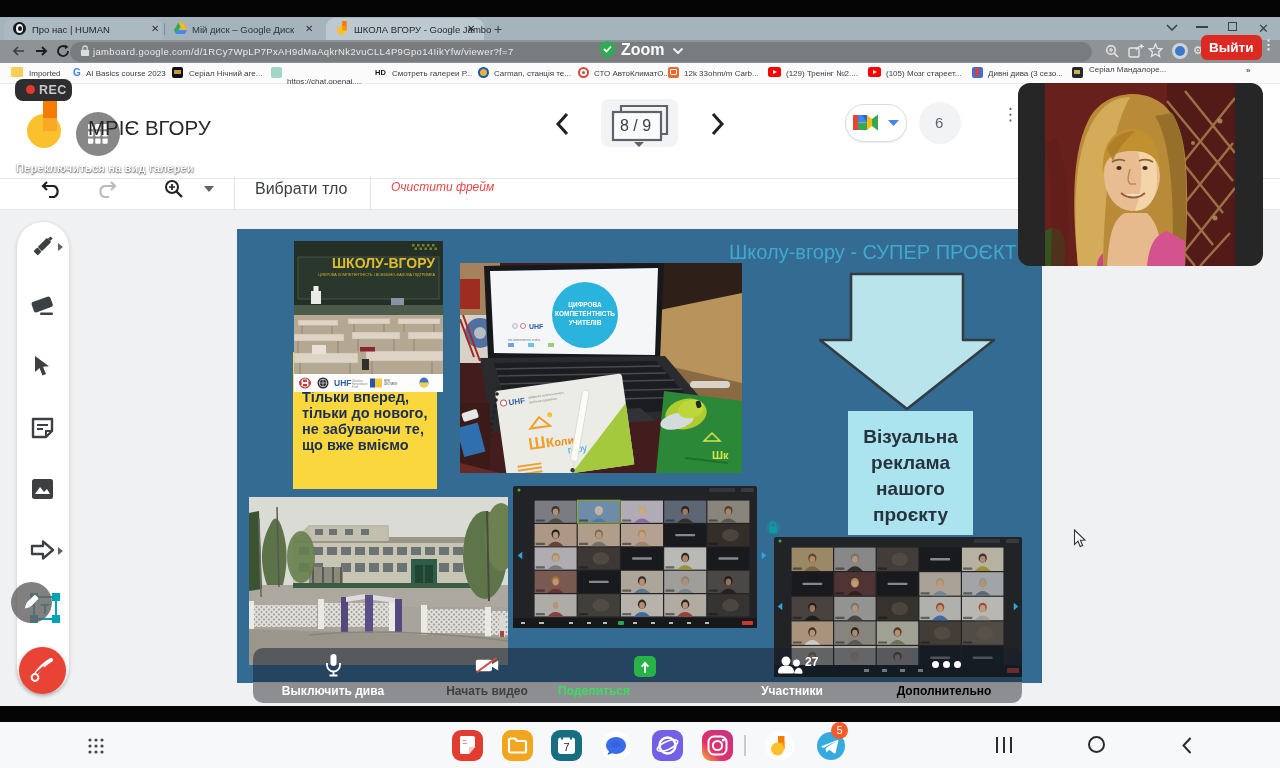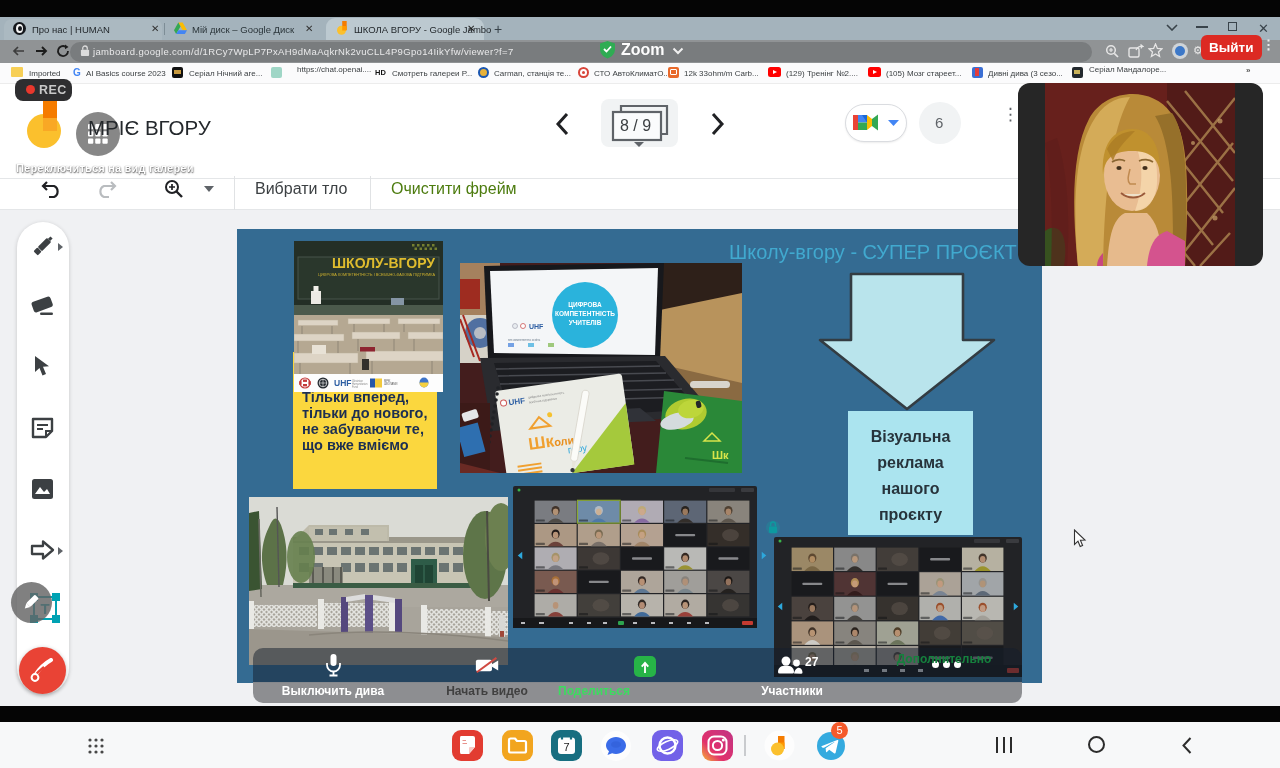--- a/index.html
+++ b/index.html
@@ -101,21 +101,21 @@
 <div class="abs" style="left:0;top:63px;width:1280px;height:21px;background:#fbfbfc;border-bottom:1px solid #ececec;"></div>
 <div id="bookmarks" style="position:absolute;left:0;top:63px;width:1280px;height:21px;font-size:8px;color:#3c4043;">
   <div class="abs" style="left:11px;top:4px;width:12px;height:10px;background:#f7cf56;border-radius:1px;"></div>
   <div class="abs" style="left:29px;top:6px;">Imported</div>
   <div class="abs" style="left:73px;top:4px;font-size:10px;font-weight:bold;color:#4285f4;">G</div>
   <div class="abs" style="left:86px;top:6px;">AI Basics course 2023</div>
   <div class="abs" style="left:172px;top:4px;width:11px;height:11px;background:#111;border-radius:2px;"></div>
   <div class="abs" style="left:174px;top:7px;width:7px;height:4px;background:#c89a3f;"></div>
   <div class="abs" style="left:189px;top:6px;">Серіал Нічний аге...</div>
   <div class="abs" style="left:271px;top:4px;width:11px;height:11px;background:#9fd6c6;border-radius:2px;"></div>
-  <div class="abs" style="left:287px;top:2px;margin-left:10px;">https://chat.openai....</div>
+  <div class="abs" style="left:287px;top:14px;">https://chat.openai....</div>
   <div class="abs" style="left:375px;top:5px;font-size:7.5px;font-weight:bold;color:#111;">HD</div>
   <div class="abs" style="left:392px;top:6px;">Смотреть галереи Р...</div>
   <div class="abs" style="left:478px;top:4px;width:11px;height:11px;background:#1a56b0;border-radius:50%;"></div>
   <div class="abs" style="left:480px;top:6px;width:7px;height:7px;background:#e8b23a;border-radius:50%;"></div>
   <div class="abs" style="left:494px;top:6px;">Carman, станція те...</div>
   <div class="abs" style="left:578px;top:4px;width:11px;height:11px;background:#d8453a;border-radius:50%;"></div>
   <div class="abs" style="left:580px;top:6px;width:7px;height:7px;background:#fff;border-radius:50%;"></div>
   <div class="abs" style="left:582px;top:8px;width:3px;height:3px;background:#d8453a;border-radius:50%;"></div>
   <div class="abs" style="left:594px;top:6px;">СТО АвтоКлиматО...</div>
   <div class="abs" style="left:668px;top:4px;width:11px;height:11px;background:#e8692a;border-radius:2px;"></div>
@@ -220,21 +220,21 @@
       <circle cx="8" cy="8" r="6" stroke="#202124" stroke-width="2" fill="none"></circle>
       <path d="M12.5 12.5 L18 18" stroke="#202124" stroke-width="2.4"></path>
       <path d="M5 8 H11 M8 5 V11" stroke="#202124" stroke-width="1.7"></path>
     </svg>
   <svg class="abs" style="left:204px;top:186px" width="10" height="6" viewBox="0 0 10 6">
       <path d="M0 0 H10 L5 6 Z" fill="#5f6368"></path>
     </svg>
   <div class="abs" style="left:234px;top:176px;width:1px;height:34px;background:#e0e2e4;"></div>
   <div class="abs" style="left:255px;top:180px;font-size:16px;color:#3c4043;">Вибрати тло</div>
   <div class="abs" style="left:370px;top:176px;width:1px;height:34px;background:#e0e2e4;"></div>
-  <div class="abs" style="left:391px;top:180px;font-size:16px;color:#4d7c0f;">Очистити фрейм</div>
+  <div class="abs" style="left:391px;top:180px;font-size:12px;color:#ef4444;font-style:italic;">Очистити фрейм</div>
 </div>
 <div id="sidebar">
   <div class="abs" style="left:17px;top:222px;width:52px;height:472px;background:#fff;border-radius:26px;box-shadow:0 1px 4px rgba(0,0,0,0.18);"></div>
 
   <svg class="abs" style="left:31px;top:236px" width="22" height="22" viewBox="0 0 22 22">
       <g transform="rotate(45 11 11)">
         <rect x="8" y="1" width="6" height="13" rx="1" fill="#3c4043"></rect>
         <rect x="8" y="14.5" width="6" height="5.5" rx="1" fill="#3c4043"></rect>
         <rect x="9.5" y="-2.5" width="3" height="3.5" fill="#3c4043"></rect>
       </g>
@@ -466,21 +466,21 @@
     <rect x="2" y="148" width="16" height="9" rx="2" fill="#e4e6e8" transform="rotate(-18 10 152)"></rect>
     <rect x="0" y="162" width="22" height="30" fill="#2e6fb0" transform="rotate(-15 10 177)"></rect>
     <path d="M0 200 L40 210 L0 210 Z" fill="#6a2a24"></path>
   </svg>
 
   <svg class="abs" style="left:818px;top:272px" width="178" height="140" viewBox="0 0 178 140">
     <path d="M33 2 L145 2 L145 68 L176 68 L89 137 L2 68 L33 68 Z" fill="#b9e4ec" stroke="#333c42" stroke-width="2.6" stroke-linejoin="round"></path>
   </svg>
 
   <div class="abs" style="left:848px;top:411px;width:125px;height:124px;background:#abe4ef;"></div>
-  <div class="abs" style="left:848px;top:424px;width:125px;font-size:16px;line-height:26px;font-weight:bold;color:#27333b;text-align:center;">Візуальна реклама нашого проєкту</div>
+  <div class="abs" style="left:848px;top:424px;width:125px;font-size:19px;line-height:26px;font-weight:bold;color:#27333b;text-align:center;">Візуальна реклама нашого проєкту</div>
 
   <svg class="abs" style="left:249px;top:497px" width="259" height="168" viewBox="0 0 259 168">
     <rect width="259" height="168" fill="#dadbd5"></rect>
     <rect x="0" y="88" width="259" height="80" fill="#aca89f"></rect>
     <rect x="0" y="110" width="259" height="58" fill="#a8a49b"></rect>
 
     <rect x="44" y="44" width="180" height="46" fill="#c8c5b4"></rect>
     <rect x="44" y="40" width="180" height="6" fill="#9a978a"></rect>
     <polygon points="60,28 140,28 140,44 44,44" fill="#bdbaa9"></polygon>
     <rect x="60" y="30" width="78" height="14" fill="#c2bfae"></rect>
@@ -897,21 +897,21 @@
     <path d="M1 17 C1 12.5 4.5 10.5 9 10.5 C13.5 10.5 17 12.5 17 17 Q17 18.5 15.5 18.5 H2.5 Q1 18.5 1 17 Z" fill="#fff"></path>
     <circle cx="19.5" cy="8" r="3.4" fill="#fff"></circle>
     <path d="M17 18.5 C18 13.5 21 12.5 22 12.8 C24 13.2 25.5 15 25.5 17.5 Q25.5 18.8 24 18.8 Z" fill="#fff"></path>
   </svg>
   <div class="abs" style="left:805px;top:655px;font-size:12px;font-weight:bold;color:#fff;">27</div>
   <div class="abs" style="left:712px;top:684px;width:160px;text-align:center;font-size:12px;font-weight:bold;color:#fff;">Участники</div>
 
   <div class="abs" style="left:932px;top:661px;width:7px;height:7px;border-radius:50%;background:#fff;"></div>
   <div class="abs" style="left:943px;top:661px;width:7px;height:7px;border-radius:50%;background:#fff;"></div>
   <div class="abs" style="left:954px;top:661px;width:7px;height:7px;border-radius:50%;background:#fff;"></div>
-  <div class="abs" style="left:864px;top:652px;width:160px;text-align:center;font-size:12px;font-weight:bold;color:#15803d;">Дополнительно</div>
+  <div class="abs" style="left:864px;top:684px;width:160px;text-align:center;font-size:12px;font-weight:bold;color:#000000;">Дополнительно</div>
 </div>
 
 <div class="abs" style="left:0;top:706px;width:1280px;height:16px;background:#050505;"></div>
 
 <div class="abs" style="left:0;top:722px;width:1280px;height:46px;background:#f7f8f9;"></div>
 <div id="taskbar">
 
   <svg class="abs" style="left:88px;top:738px" width="16" height="16" viewBox="0 0 16 16">
     <g fill="#474747">
         <circle cx="2" cy="2" r="1.6"></circle>

